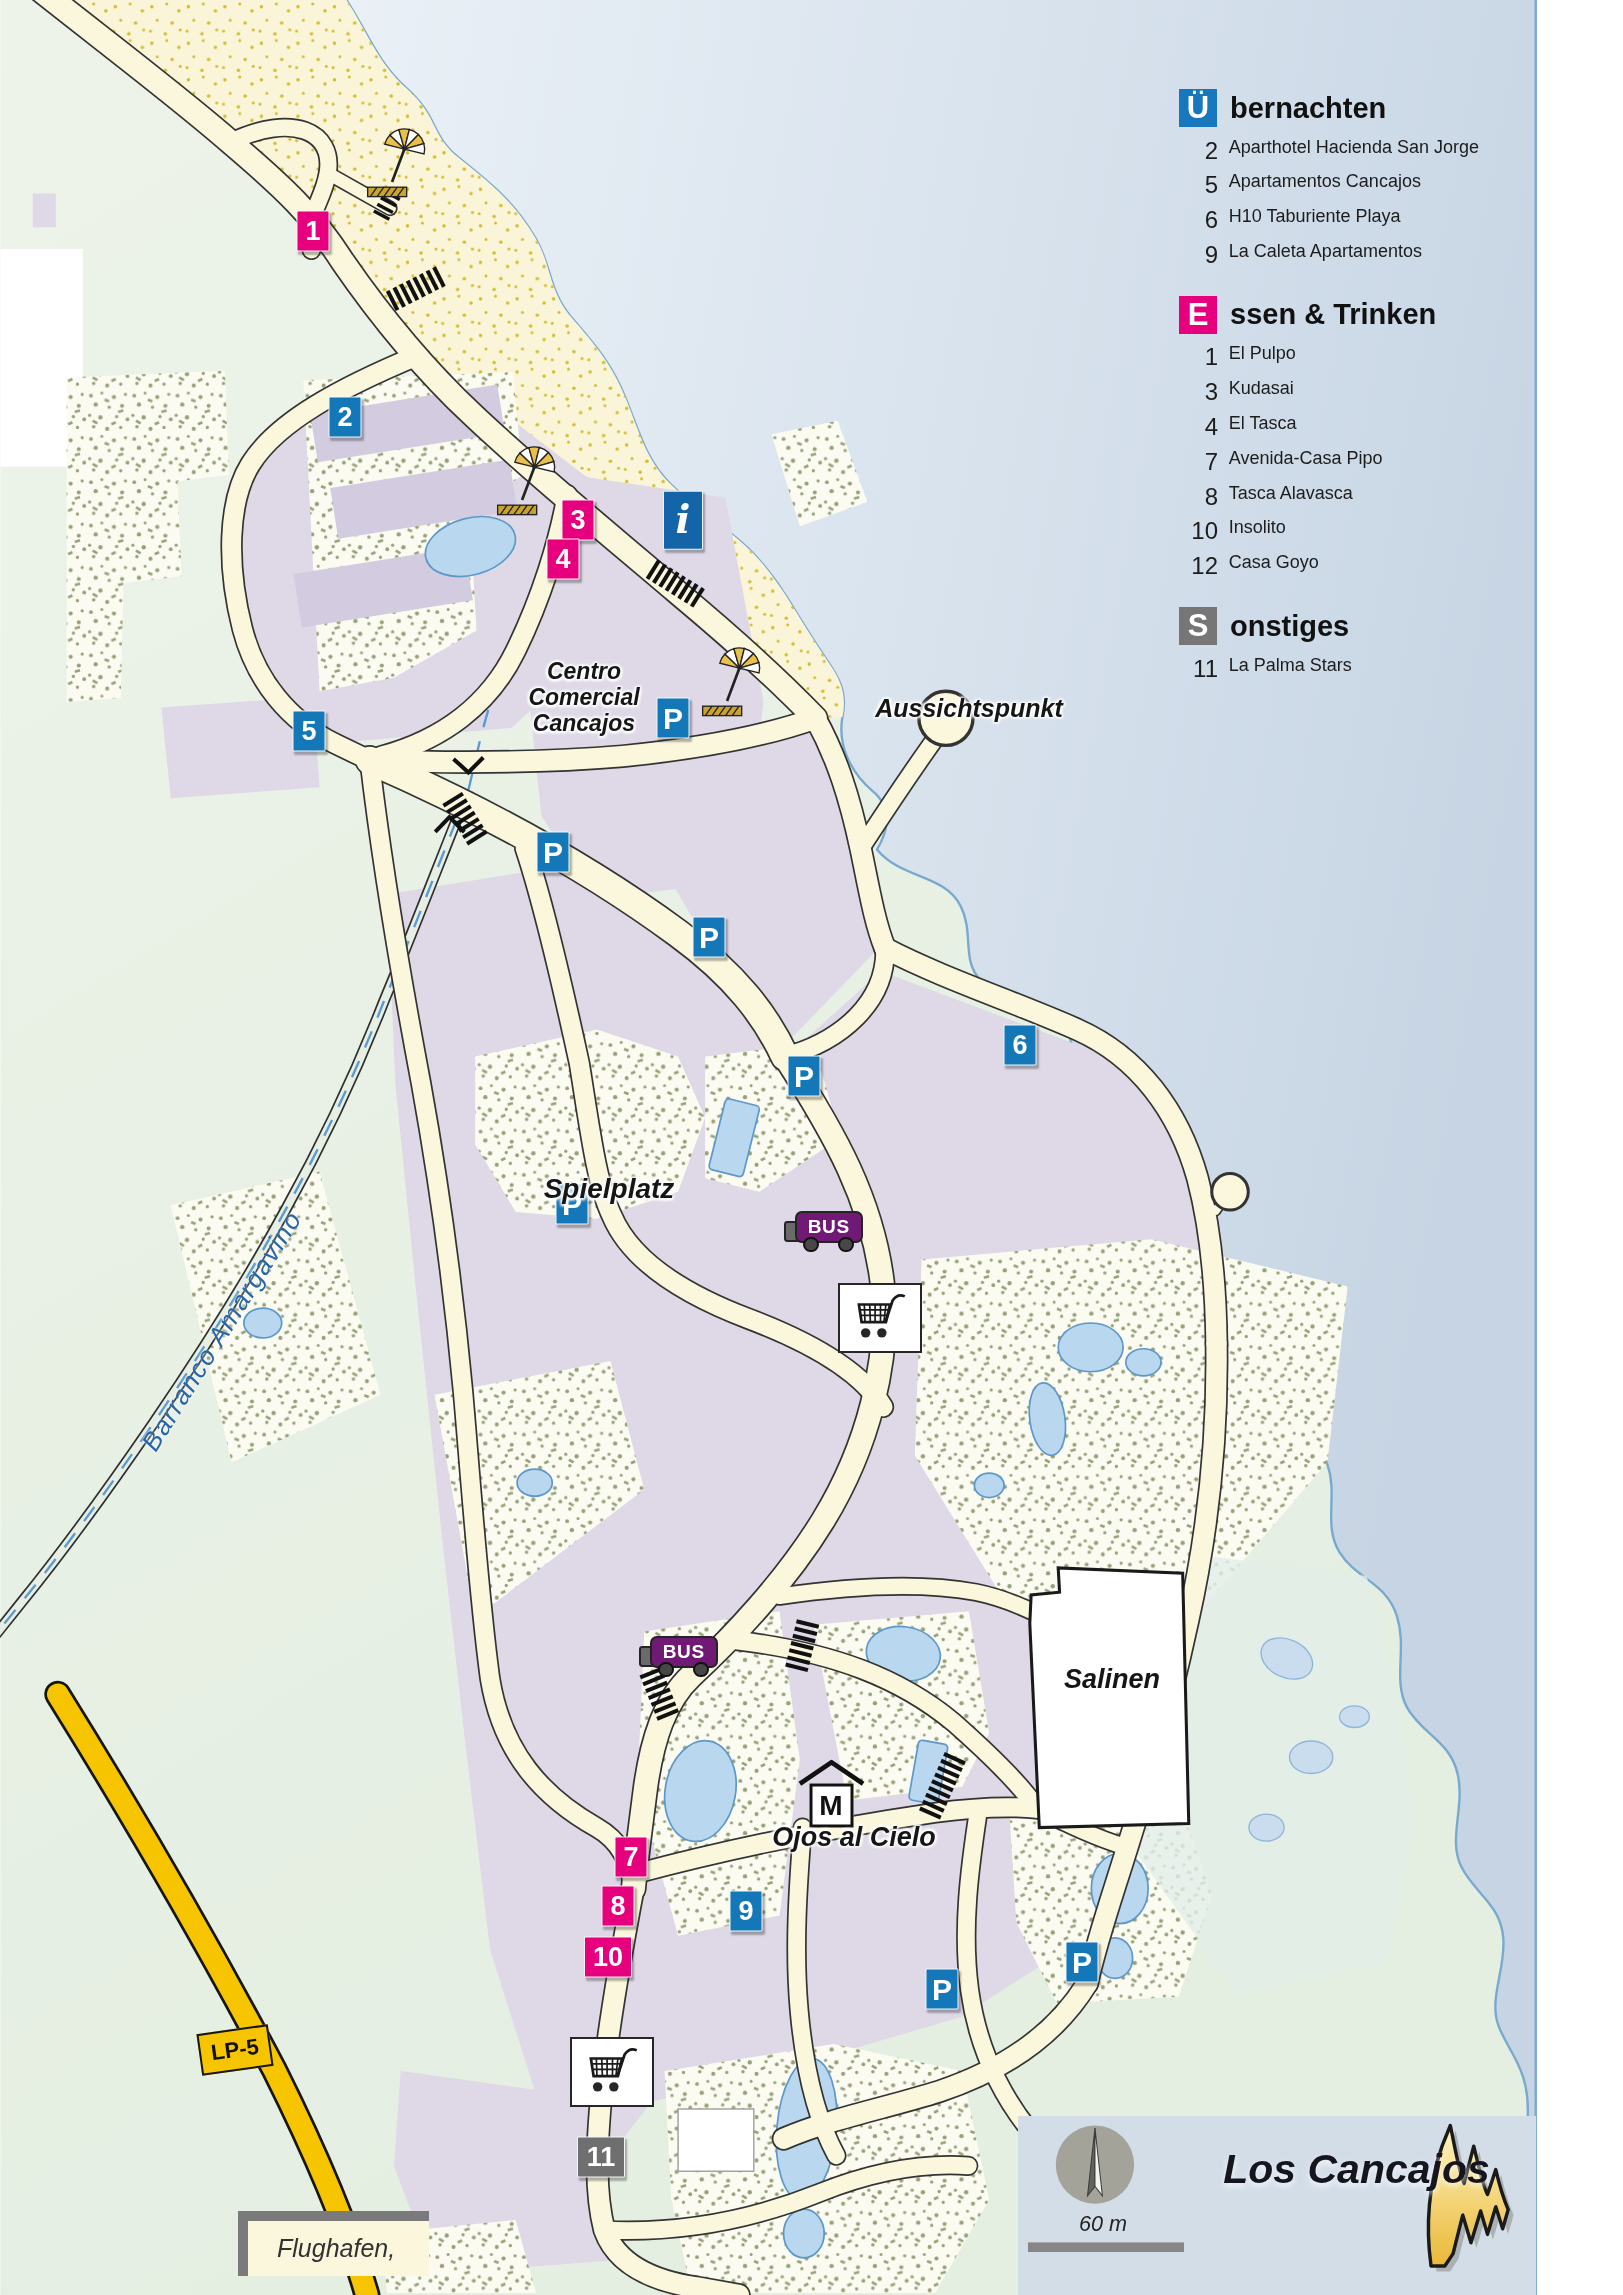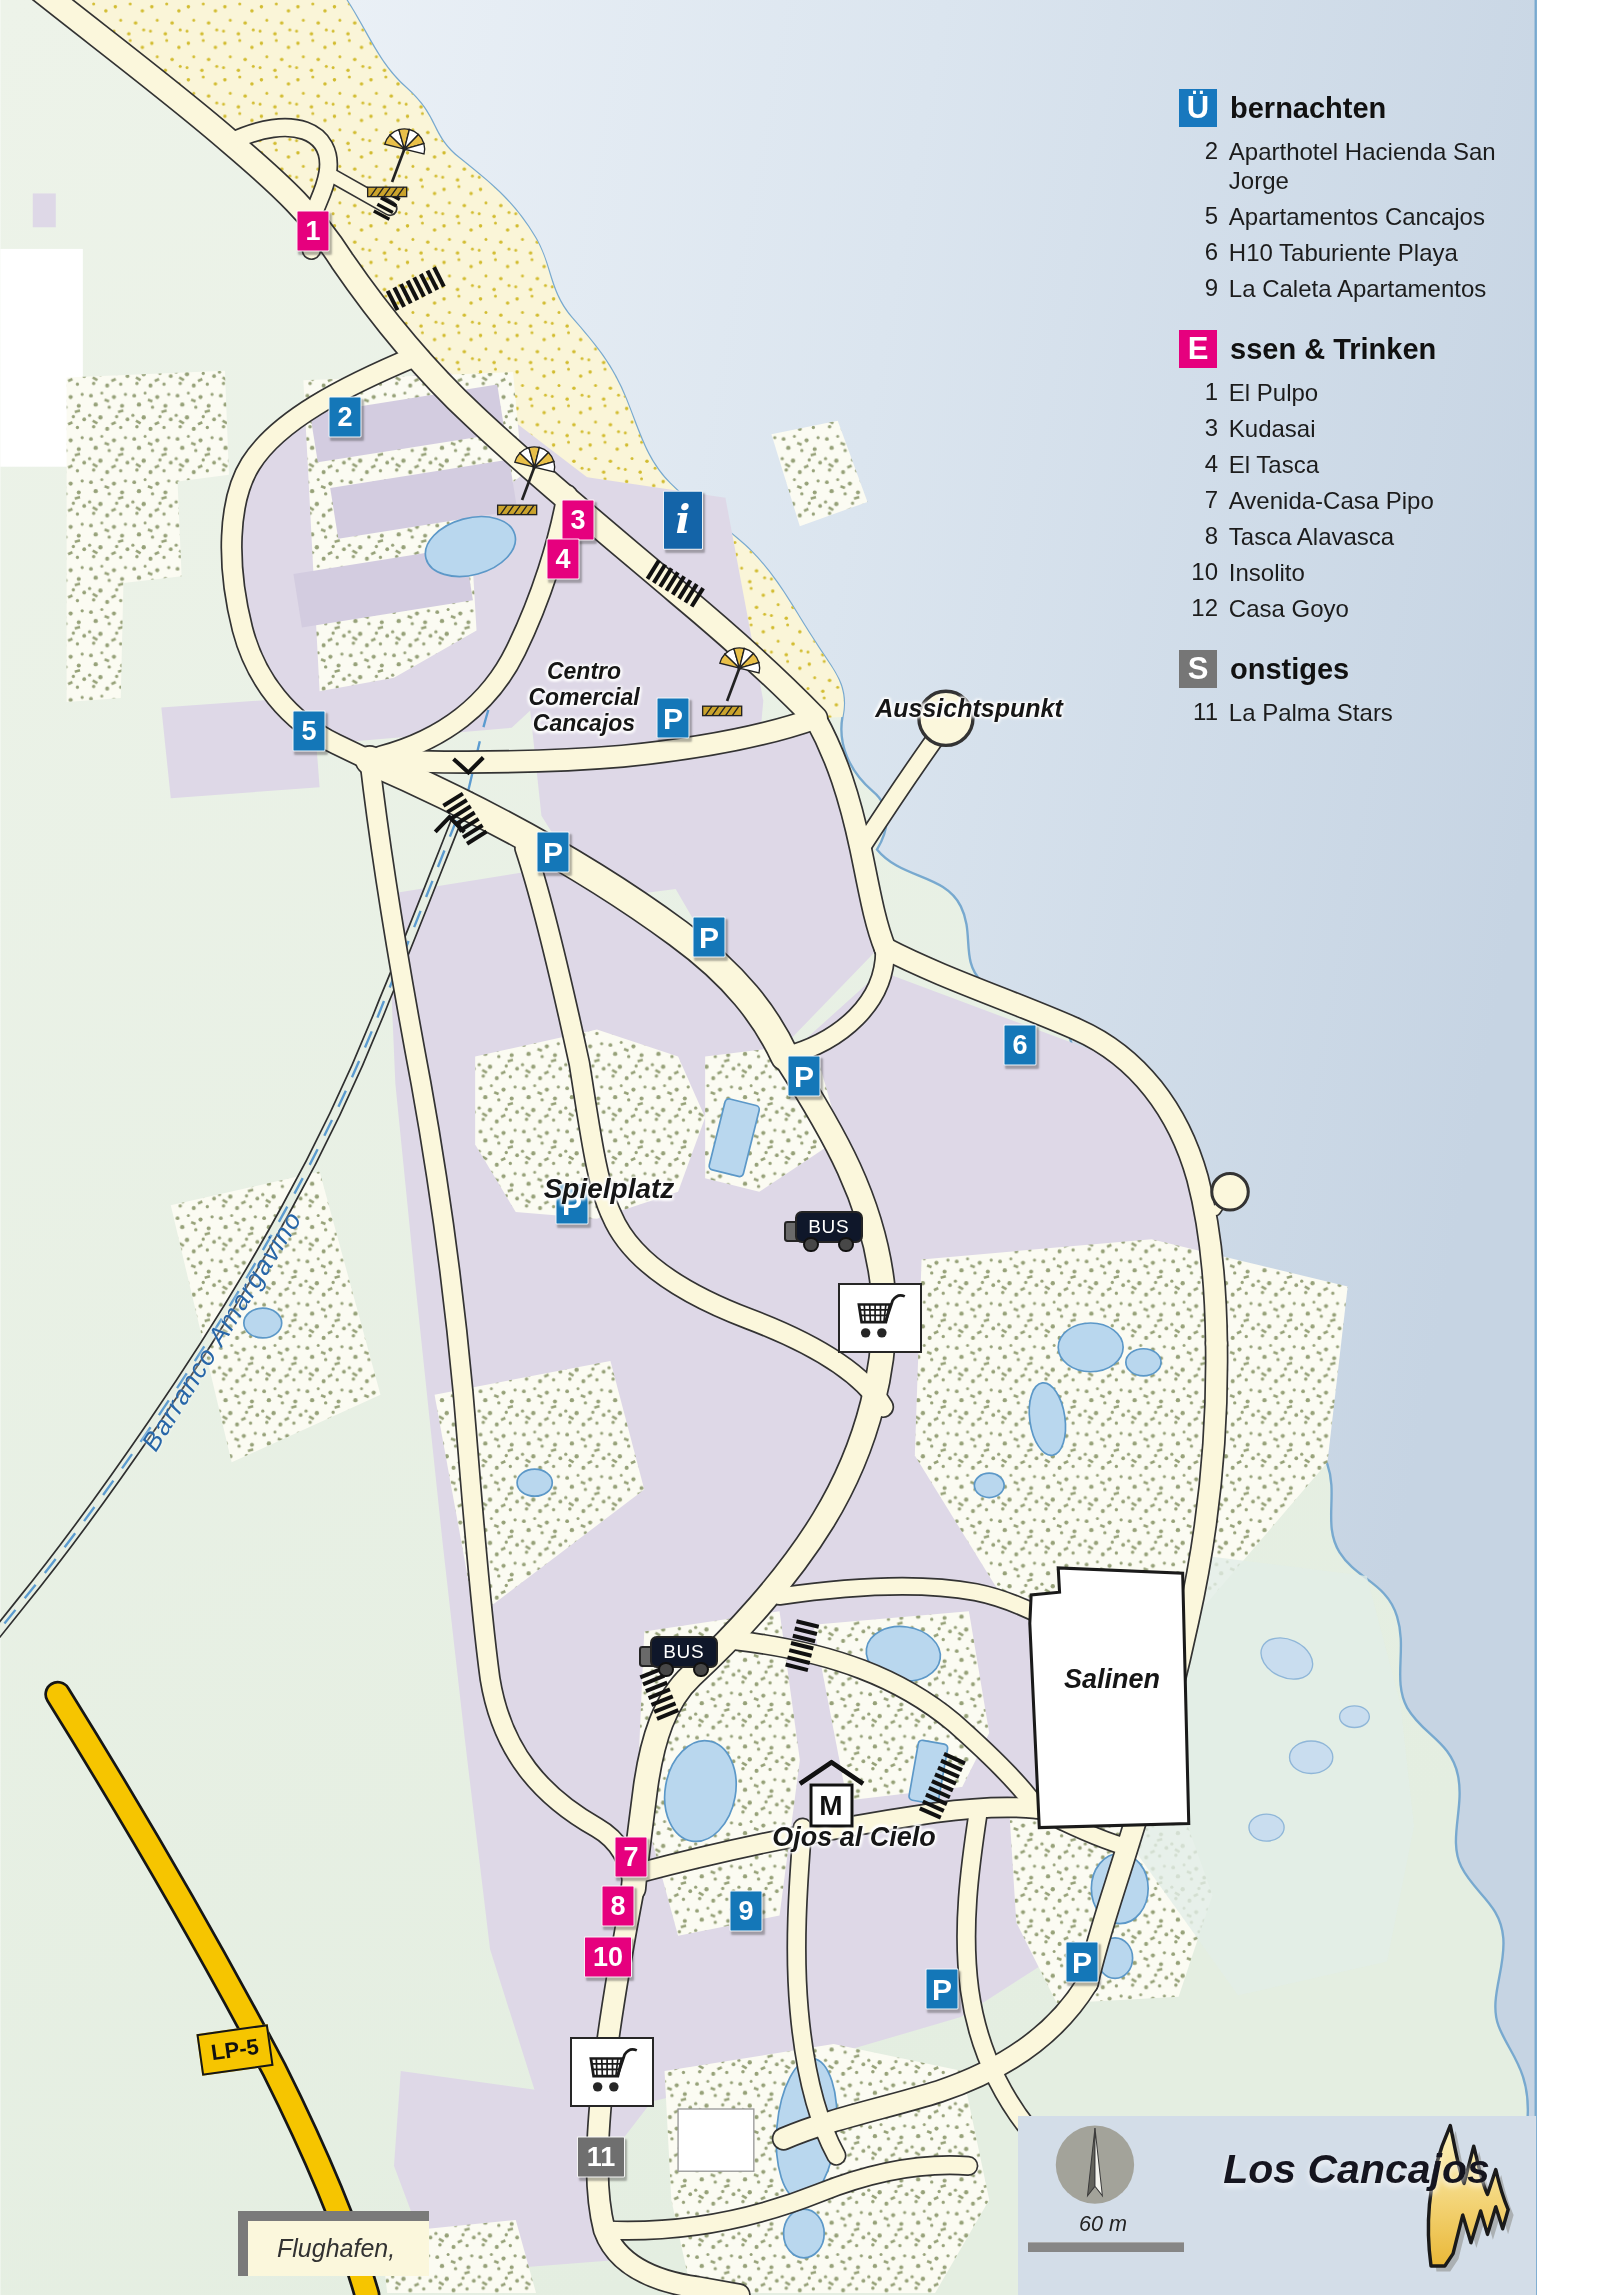--- a/index.html
+++ b/index.html
@@ -16,23 +16,23 @@
          border:1.4px solid rgba(255,255,255,.92);border-radius:1.4px;
          box-shadow:2px 2.7px 2px rgba(40,40,40,.35);}
   .badge.one{width:31px;height:39px;}
   .badge.two{width:46px;height:39px;}
   .pmark{width:32px;height:39px;font-size:30px;}
   .info-badge{width:38px;height:54px;font-family:"DejaVu Serif",serif;
               font-style:italic;font-size:39px;padding-bottom:2.7px;}
 
   
   .bus{width:76px;height:42px;}
-  .bus .body{position:absolute;left:10.8px;top:1.4px;width:64px;height:28px;background:#0f172a;
+  .bus .body{position:absolute;left:10.8px;top:1.4px;width:64px;height:28px;background:#701a75;
              border:2px solid #242424;border-radius:6.8px;display:flex;align-items:center;justify-content:center;
-             color:#fff;font-weight:normal;font-size:19px;letter-spacing:0.7px;}
+             color:#fff;font-weight:bold;font-size:19px;letter-spacing:0.7px;}
   .bus .front{position:absolute;left:0;top:10.8px;width:13.5px;height:17.6px;background:#6a6a6a;border:2px solid #242424;border-radius:3.4px;}
   .bus .wheel{position:absolute;bottom:0;width:11.5px;height:11.5px;background:#474747;border:2px solid #111;border-radius:50%;}
   .bus .w1{left:19px;} .bus .w2{left:54px;}
 
   
   .cartbox{width:80px;height:66px;background:#fff;border:2px solid #262626;display:flex;align-items:center;justify-content:center;}
 
   
   .museum{width:81px;height:81px;display:flex;flex-direction:column;align-items:center;}
   .museum .mbox{width:38px;height:38px;background:#fff;border:3.4px solid #111;margin-top:-2.7px;
@@ -57,21 +57,21 @@
 
   
   #legend{position:absolute;left:1179px;top:89px;width:365px;}
   .lg-sec{margin-bottom:27px;}
   .lg-head{display:flex;align-items:center;margin-bottom:9.5px;}
   .lg-icon{width:38px;height:38px;display:flex;align-items:center;justify-content:center;
            color:#fff;font-weight:bold;font-size:31px;flex:0 0 auto;}
   .lg-title{font-weight:bold;font-size:29px;color:#111;margin-left:13px;}
   .lg-item{display:flex;margin-bottom:6.8px;}
   .lg-num{width:39px;text-align:right;margin-right:10.8px;font-size:24px;color:#1c1c1c;flex:0 0 auto;}
-  .lg-lbl{font-size:24px;color:#1c1c1c;line-height:1.22;max-width:291px;}
+  .lg-lbl{font-size:18px;color:#1c1c1c;line-height:1.22;max-width:291px;}
 
   
   #panel{position:absolute;left:1018px;top:2116px;width:518px;height:179px;background:#d3dde8;}
   #panel .big-title{position:absolute;left:203px;top:30px;width:271px;text-align:center;
                     font-weight:bold;font-style:italic;font-size:41px;color:#15151f;
                     text-shadow:0 2.7px 6.8px rgba(255,255,255,.8);}
   #panel .scale-text{position:absolute;left:41px;top:95px;width:88px;text-align:center;
                      font-style:italic;font-size:21.6px;color:#222;}
   #panel .scale-bar{position:absolute;left:9.5px;top:126px;width:156px;height:8.8px;background:#868686;border-top:1.4px solid #a9a9a9;}
 </style>

